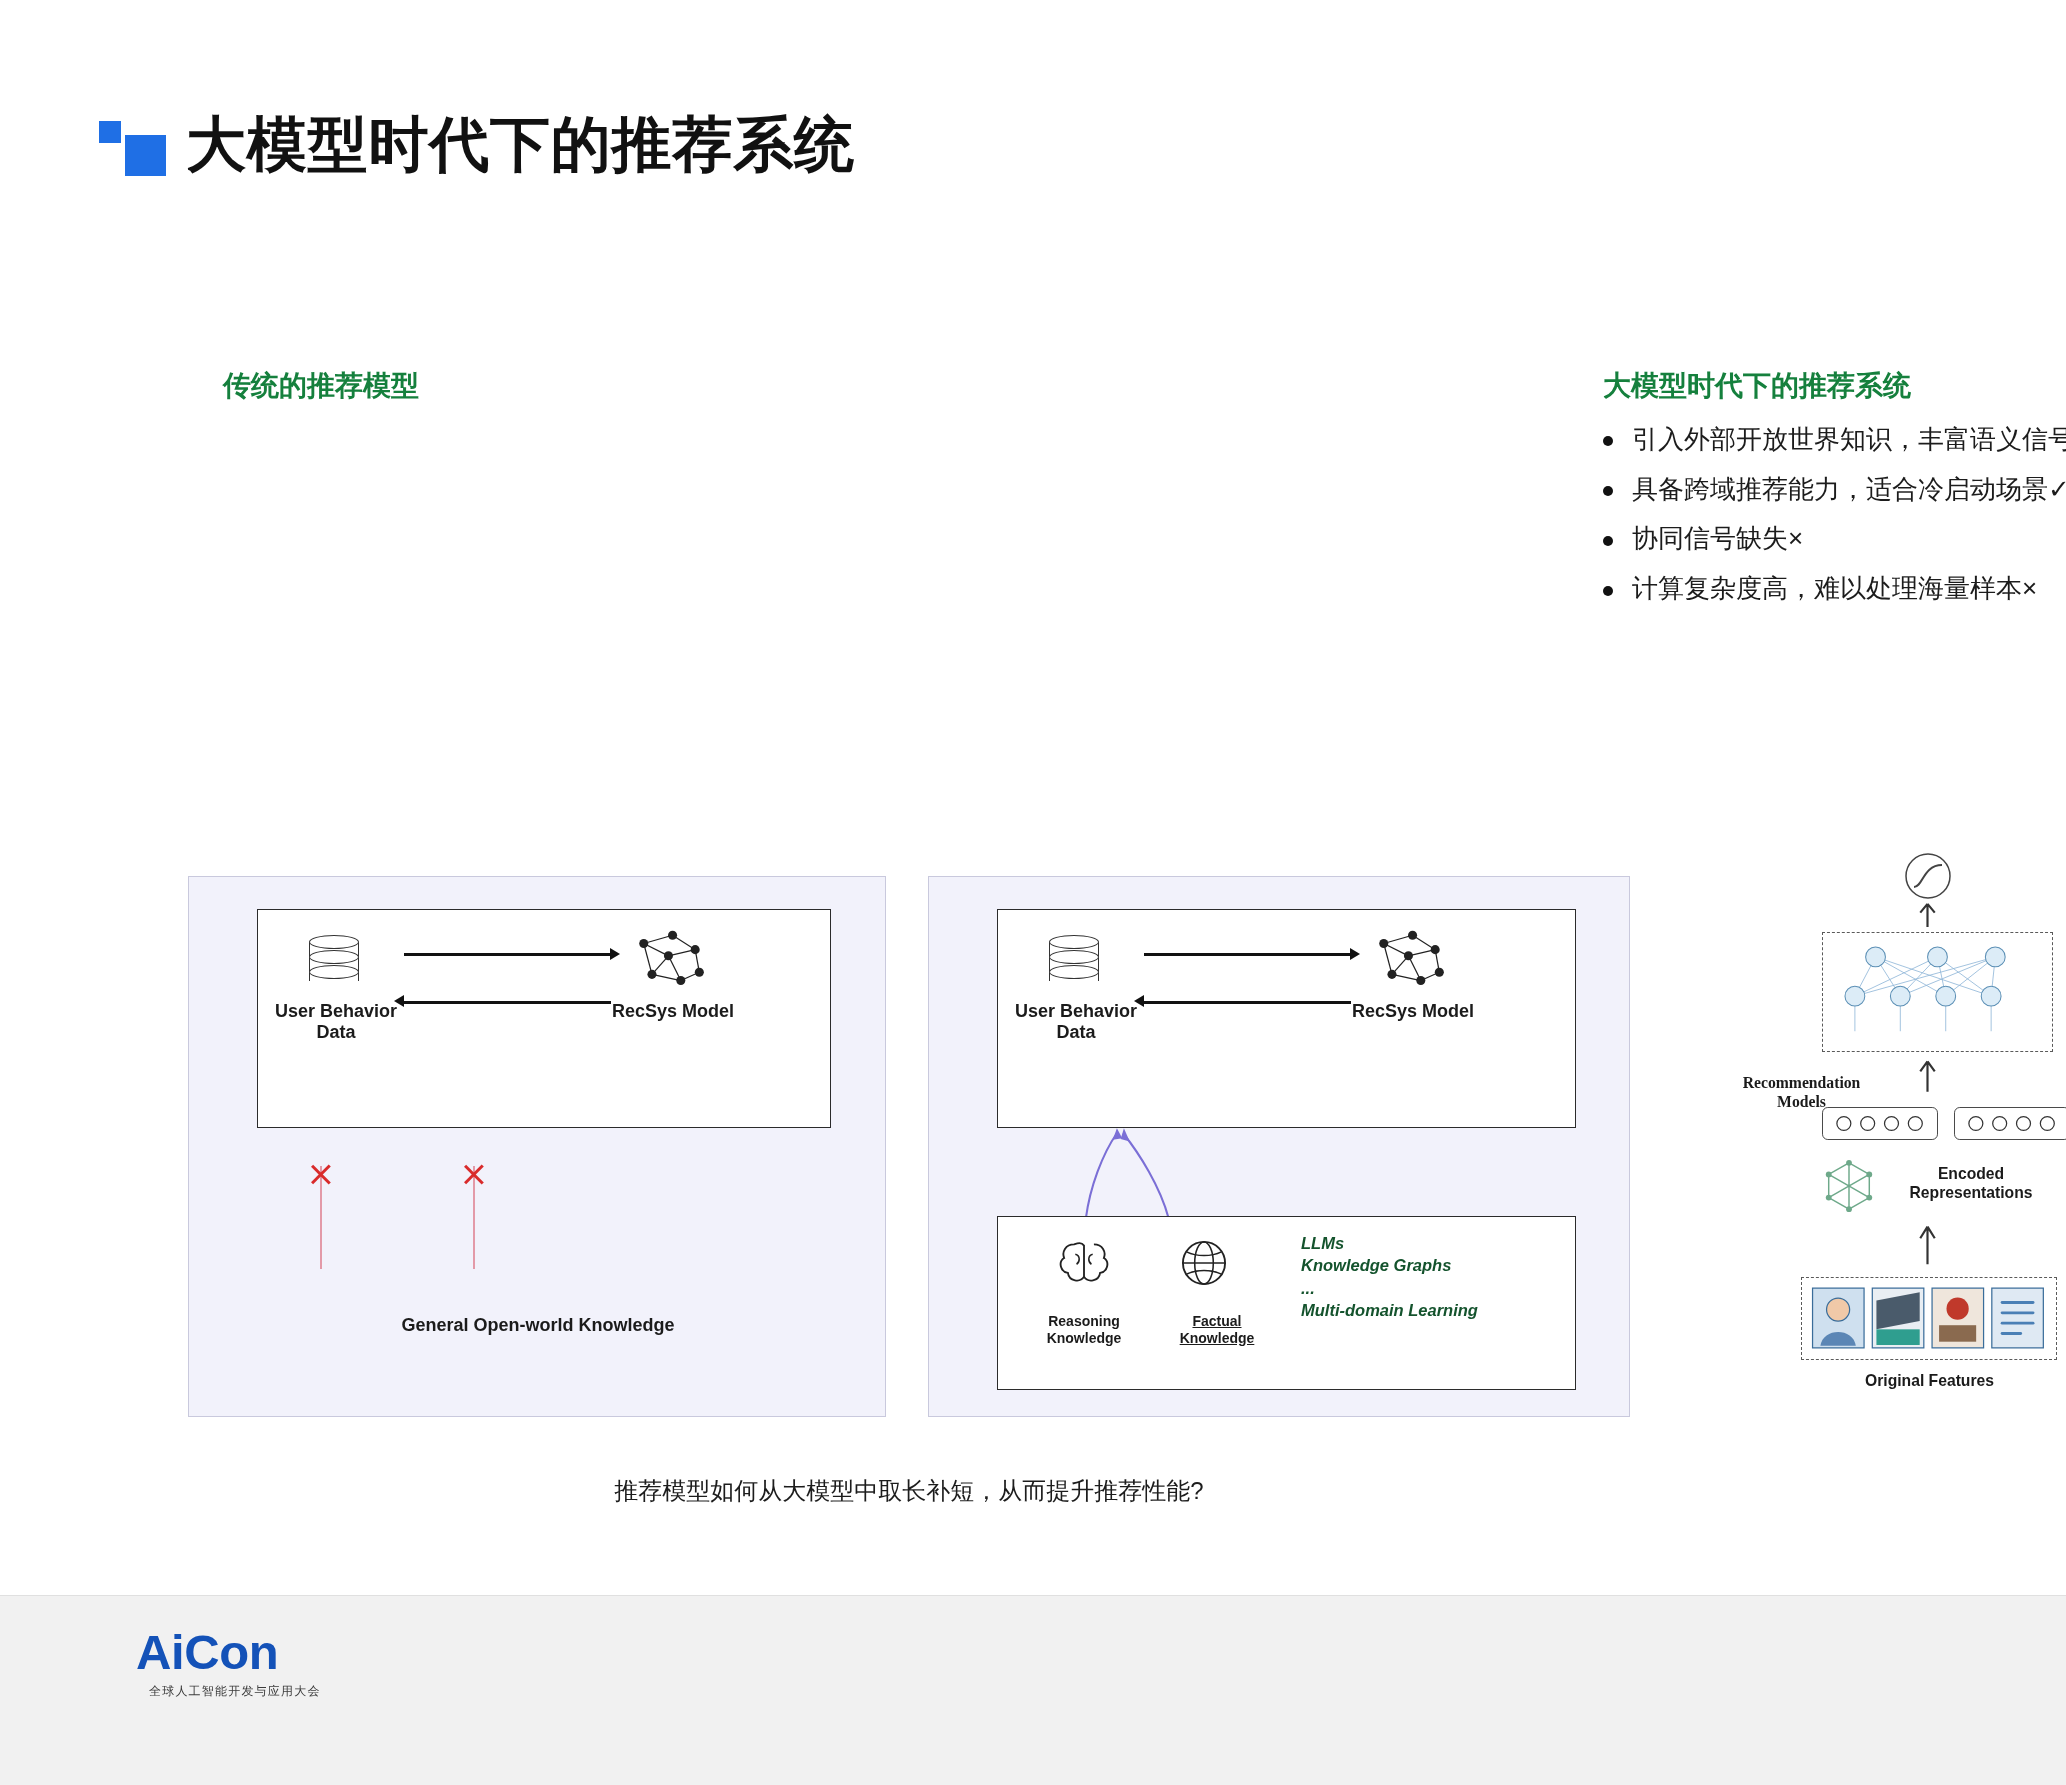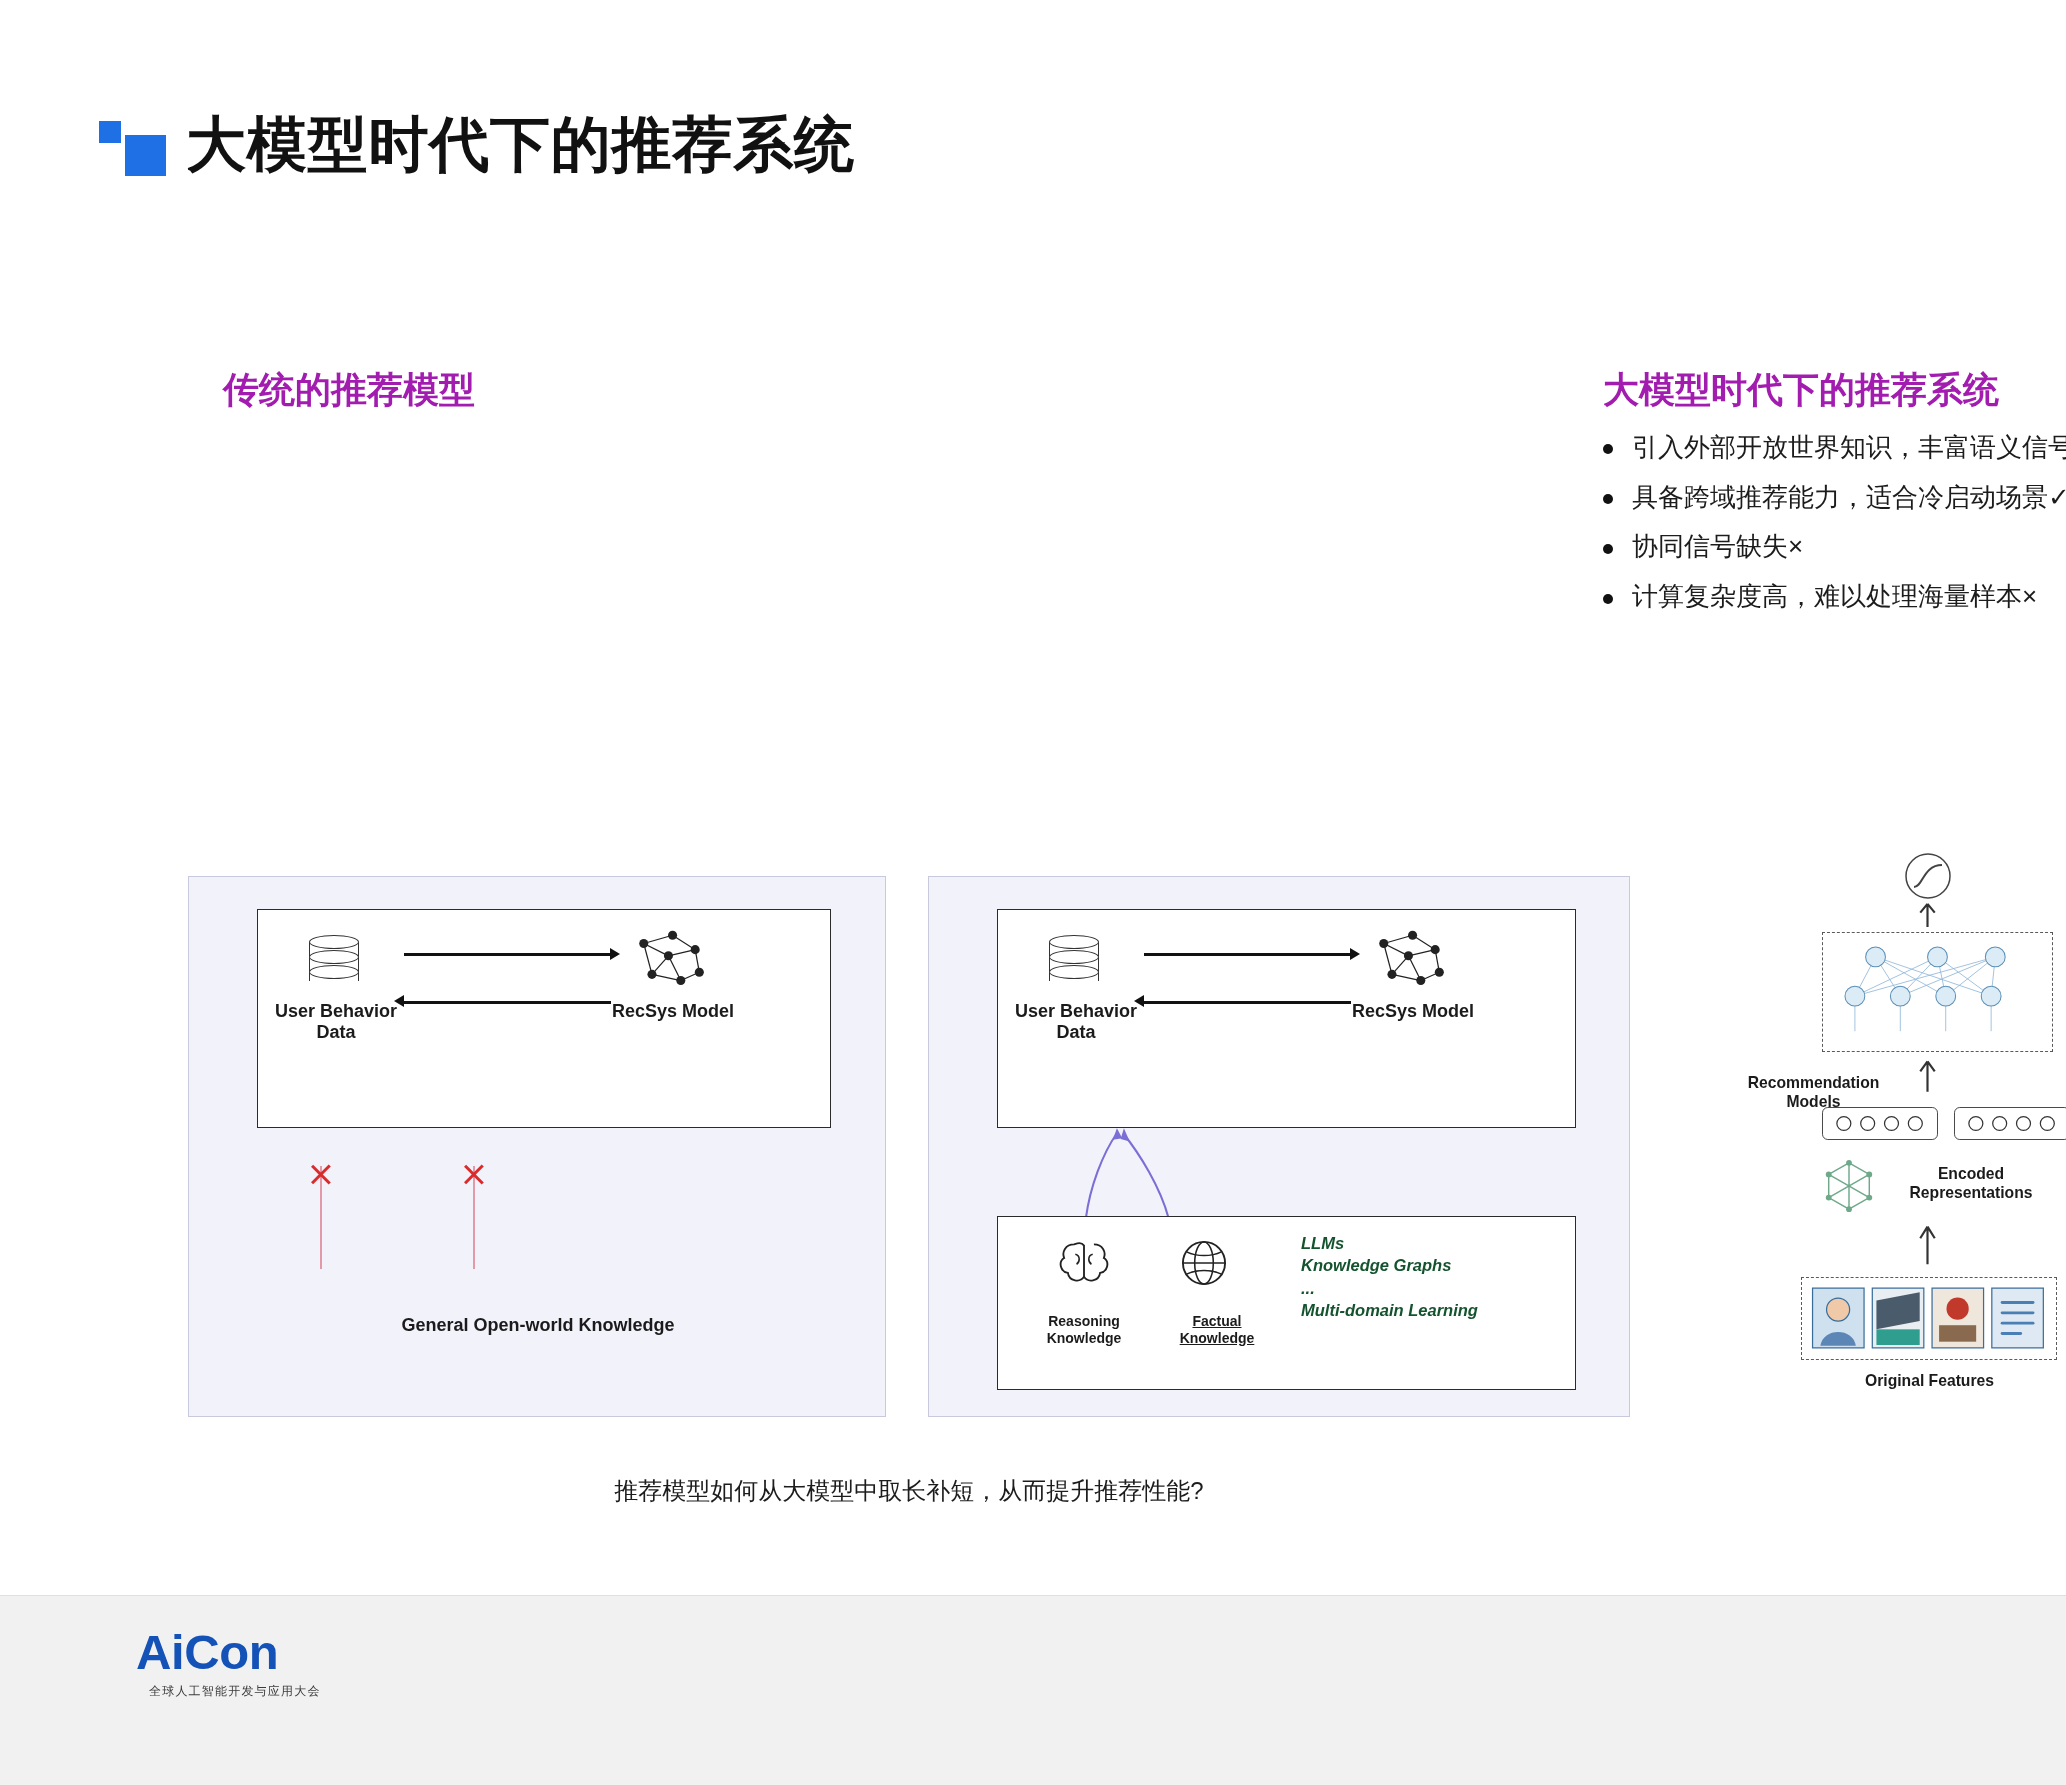--- a/index.html
+++ b/index.html
@@ -57,23 +57,23 @@
 
   
   .col {
     position: absolute;
     top: 372px;
   }
   .col-left { left: 223px; width: 1281px; }
   .col-right { left: 1603px; width: 1364px; }
 
   .col-heading {
-    font-size: 36px;
+    font-size: 28px;
     font-weight: 700;
-    color: #a21caf;
+    color: #15803d;
     margin: 0 0 24px 0;
     line-height: 1;
   }
   .bullets {
     list-style: none;
     margin: 0;
     padding: 0;
   }
   .bullets li {
     display: flex;
@@ -480,21 +480,21 @@
       <circle cx="120" cy="55" r="24"></circle>
         <circle cx="270" cy="55" r="24"></circle>
         <circle cx="410" cy="55" r="24"></circle>
       <circle cx="70" cy="150" r="24"></circle>
         <circle cx="180" cy="150" r="24"></circle>
         <circle cx="290" cy="150" r="24"></circle>
         <circle cx="400" cy="150" r="24"></circle>
     </g>
   </svg>
 
-  <div class="rf-text" style="left:33px; top:223px; width:231px; white-space:pre-line;">Recommendation
+  <div class="rf-text" style="left:21px; top:223px; width:231px; white-space:pre-line;font-family:Liberation Serif, serif;">Recommendation
 Models</div>
 
   <svg style="position:absolute; left:248px; top:207px; width:29px; height:37px;" viewBox="0 0 40 50">
     <path d="M20 4 L20 46 M20 4 L10 18 M20 4 L30 18" stroke="#333" stroke-width="3" fill="none"></path>
   </svg>
 
   <div class="solid-box" style="left:157px; top:256px; width:116px; height:33px;"></div>
   <svg style="position:absolute; left:162px; top:261px; width:106px; height:23px;" viewBox="0 0 256 56">
     <g fill="none" stroke="#333" stroke-width="3">
       <circle cx="40" cy="28" r="17"></circle>

